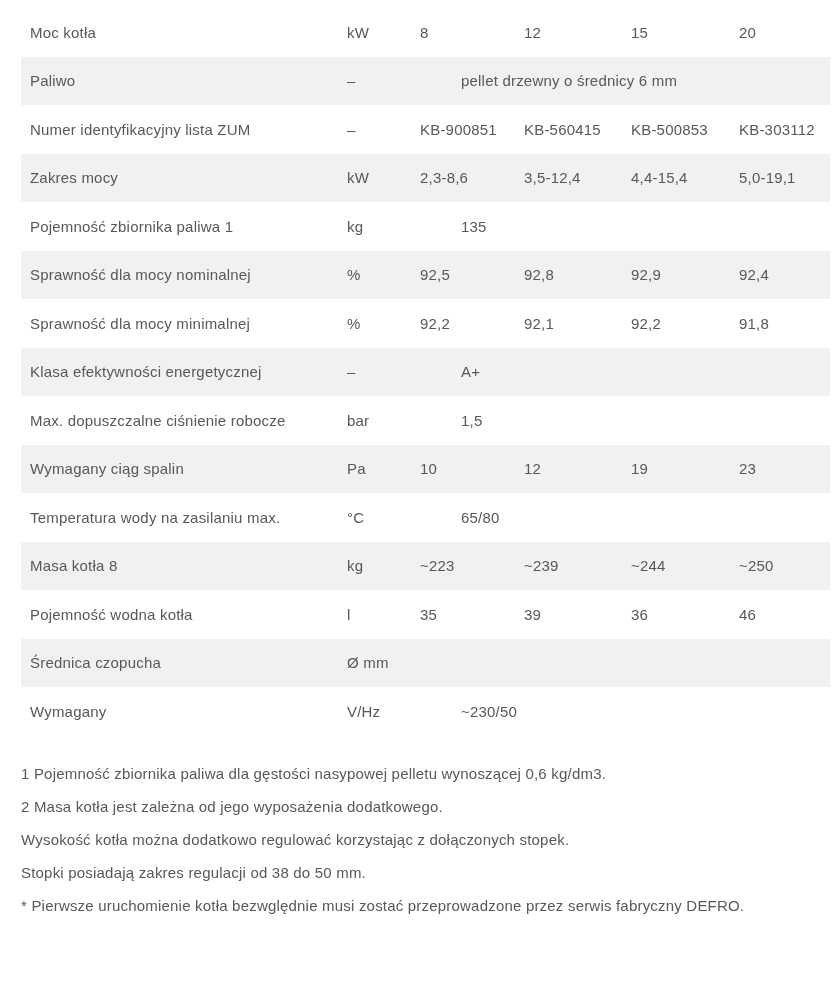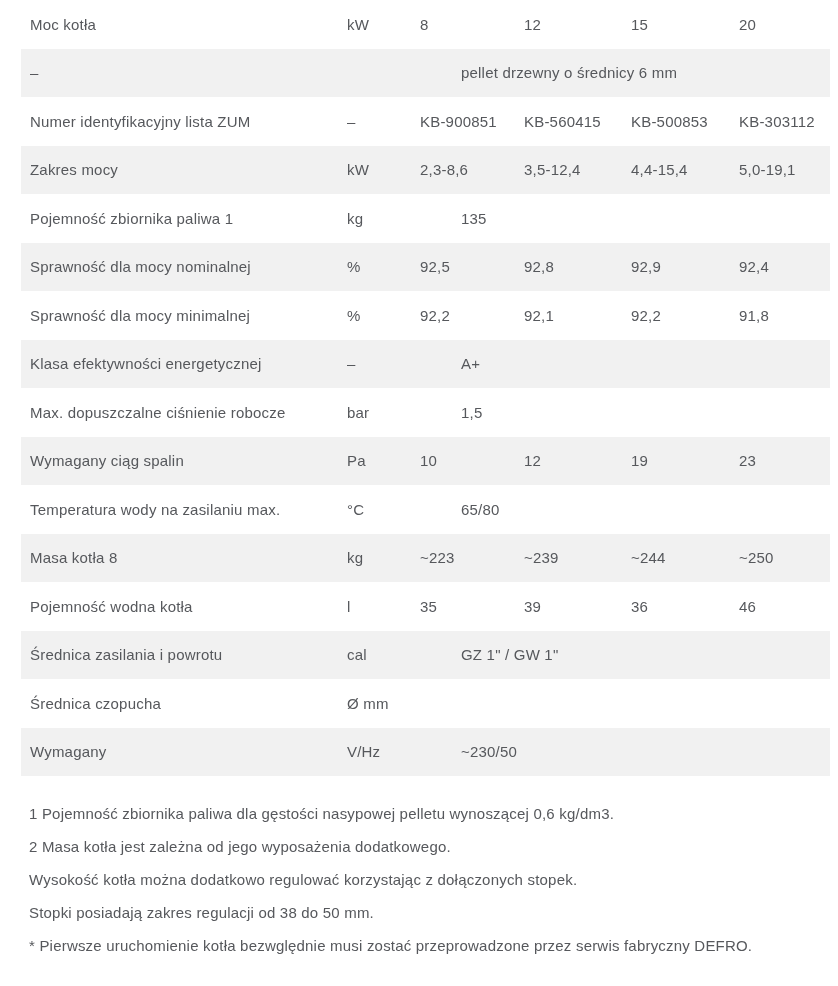--- a/index.html
+++ b/index.html
@@ -10,21 +10,21 @@
   body {
     width: 838px;
     height: 986px;
     font-family: "Liberation Sans", sans-serif;
     color: #56585c;
     overflow: hidden;
   }
   .spec-table {
     margin-left: 21px;
     width: 809px;
-    padding-top: 0;
+    padding-top: 8px;
   }
   .spec-row {
     display: grid;
     grid-template-columns: 317px 73px 104px 107px 108px 1fr;
     align-items: center;
     height: 48.5px;
     padding-left: 9px;
     box-sizing: border-box;
     font-size: 15px;
     letter-spacing: 0.2px;
@@ -34,21 +34,21 @@
   }
   .cell {
     white-space: nowrap;
     overflow: hidden;
   }
   .val-span {
     grid-column: 3 / -1;
     margin-left: 41px;
   }
   .footnotes {
-    margin-left: 29px;
+    margin-left: 21px;
     padding-top: 30px;
   }
   .footnote {
     margin: 0 0 18px 0;
     font-size: 15px;
     line-height: 15px;
     letter-spacing: 0.2px;
   }
 </style>
 </head>
@@ -59,20 +59,21 @@
   <div class="spec-row">
     <div class="cell">Moc kotła</div>
     <div class="cell">kW</div>
     <div class="cell">8</div>
     <div class="cell">12</div>
     <div class="cell">15</div>
     <div class="cell">20</div>
   </div>
 
   <div class="spec-row">
+    <div class="cell">Paliwo</div>
     <div class="cell">–</div>
     <div class="cell val-span">pellet drzewny o średnicy 6 mm</div>
   </div>
 
   <div class="spec-row">
     <div class="cell">Numer identyfikacyjny lista ZUM</div>
     <div class="cell">–</div>
     <div class="cell">KB-900851</div>
     <div class="cell">KB-560415</div>
     <div class="cell">KB-500853</div>
@@ -150,25 +151,20 @@
 
   <div class="spec-row">
     <div class="cell">Pojemność wodna kotła</div>
     <div class="cell">l</div>
     <div class="cell">35</div>
     <div class="cell">39</div>
     <div class="cell">36</div>
     <div class="cell">46</div>
   </div>
 
-  <div class="spec-row">
-    <div class="cell">Średnica zasilania i powrotu</div>
-    <div class="cell">cal</div>
-    <div class="cell val-span">GZ 1" / GW 1"</div>
-  </div>
 
   <div class="spec-row">
     <div class="cell">Średnica czopucha</div>
     <div class="cell">Ø mm</div>
   </div>
 
   <div class="spec-row">
     <div class="cell">Wymagany</div>
     <div class="cell">V/Hz</div>
     <div class="cell val-span">~230/50</div>

